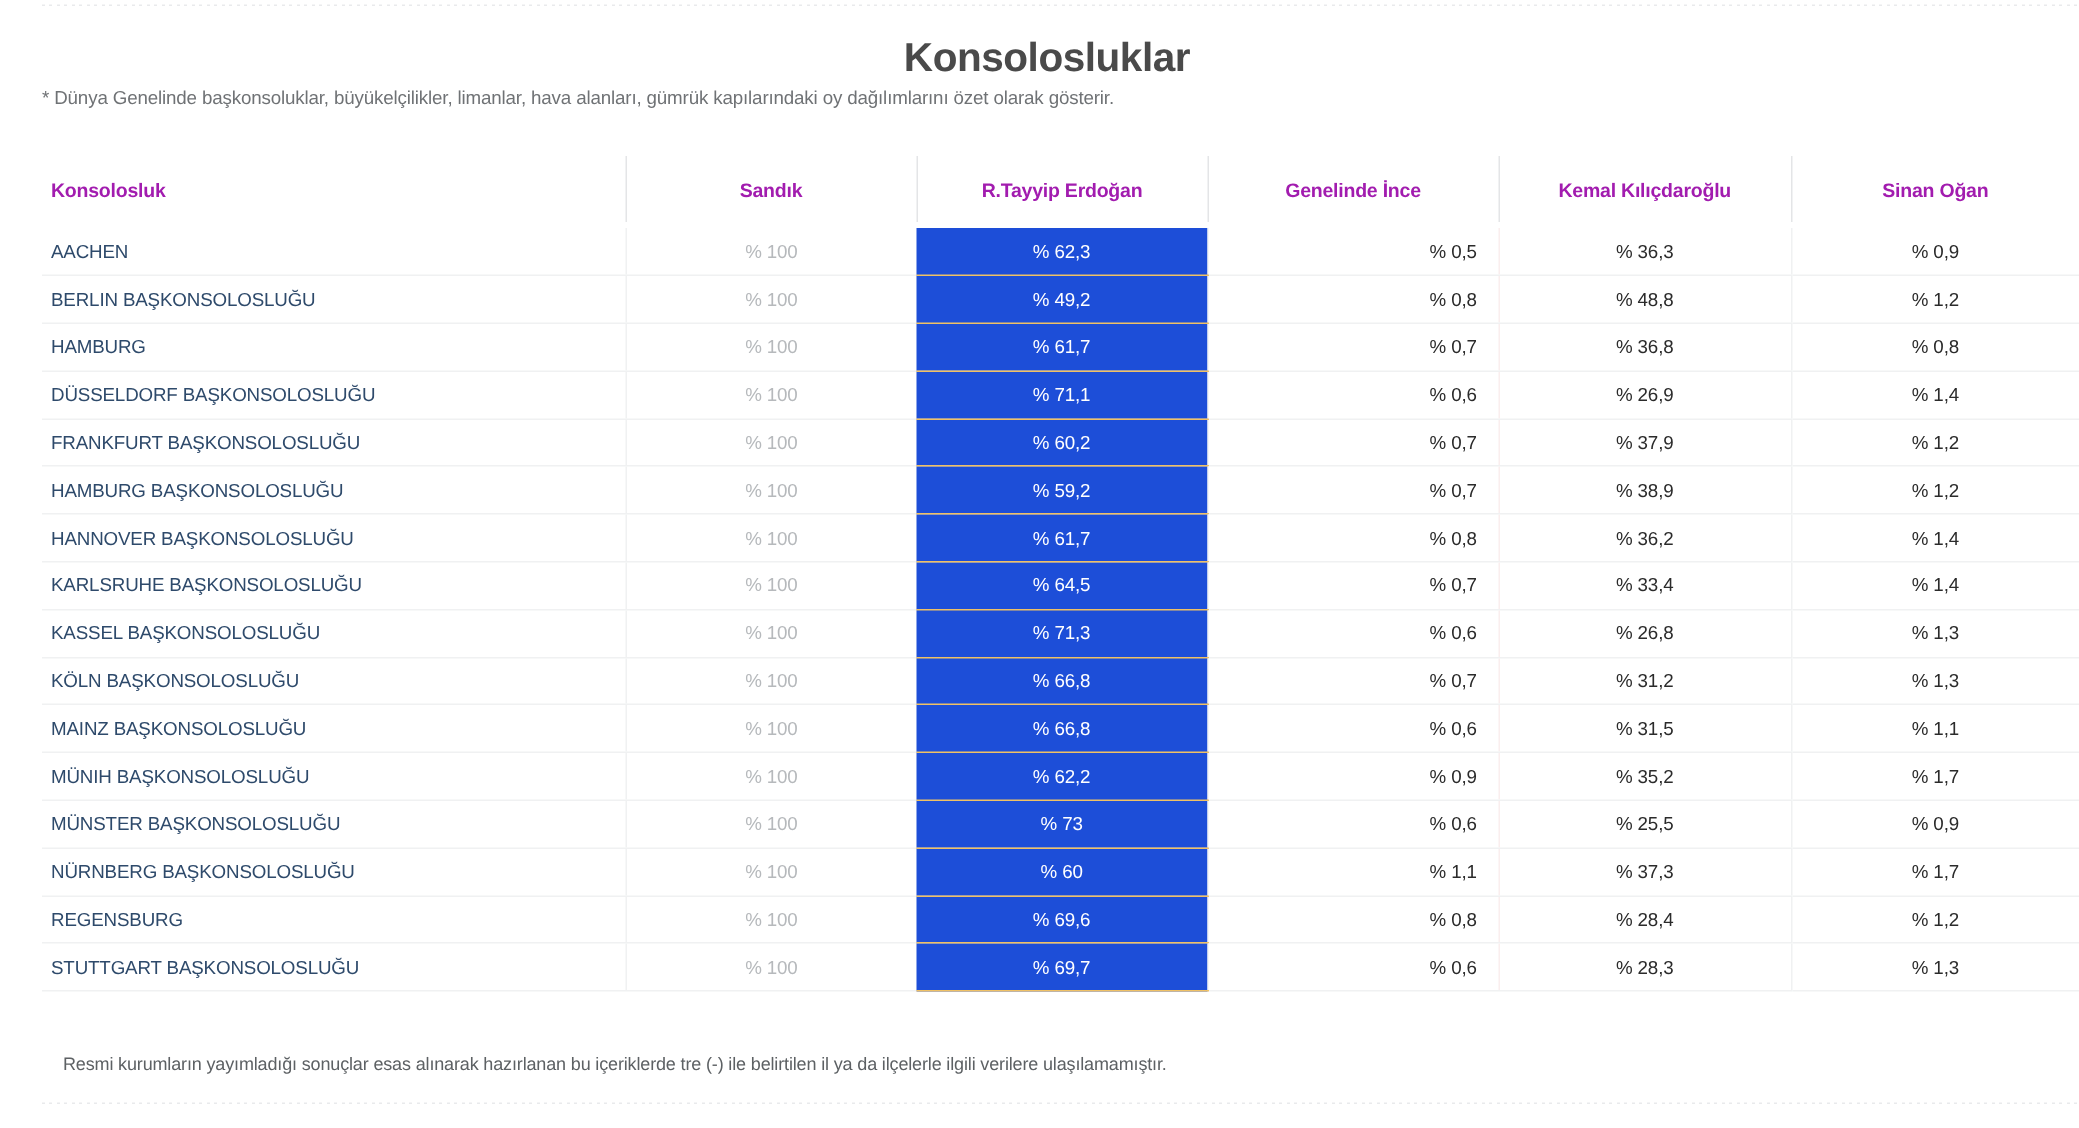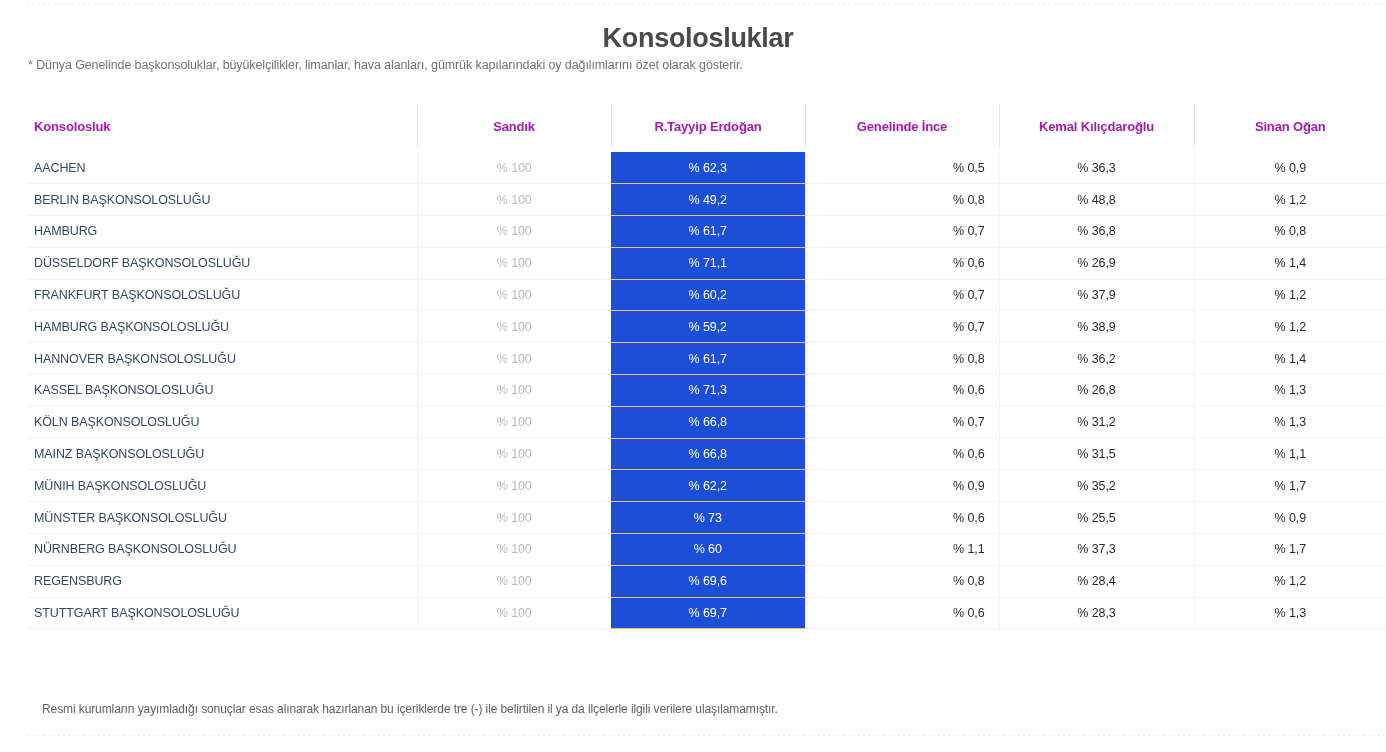--- a/index.html
+++ b/index.html
@@ -233,20 +233,28 @@
           </tr>
           <tr>
             <td class="cell-name">HANNOVER BAŞKONSOLOSLUĞU</td>
             <td class="cell-sandik">% 100</td>
             <td class="cell-rte">% 61,7</td>
             <td class="cell-ince">% 0,8</td>
             <td class="cell-kk">% 36,2</td>
             <td class="cell-so">% 1,4</td>
           </tr>
           <tr>
+            <td class="cell-name">KARLSRUHE BAŞKONSOLOSLUĞU</td>
+            <td class="cell-sandik">% 100</td>
+            <td class="cell-rte">% 64,5</td>
+            <td class="cell-ince">% 0,7</td>
+            <td class="cell-kk">% 33,4</td>
+            <td class="cell-so">% 1,4</td>
+          </tr>
+          <tr>
             <td class="cell-name">KASSEL BAŞKONSOLOSLUĞU</td>
             <td class="cell-sandik">% 100</td>
             <td class="cell-rte">% 71,3</td>
             <td class="cell-ince">% 0,6</td>
             <td class="cell-kk">% 26,8</td>
             <td class="cell-so">% 1,3</td>
           </tr>
           <tr>
             <td class="cell-name">KÖLN BAŞKONSOLOSLUĞU</td>
             <td class="cell-sandik">% 100</td>

